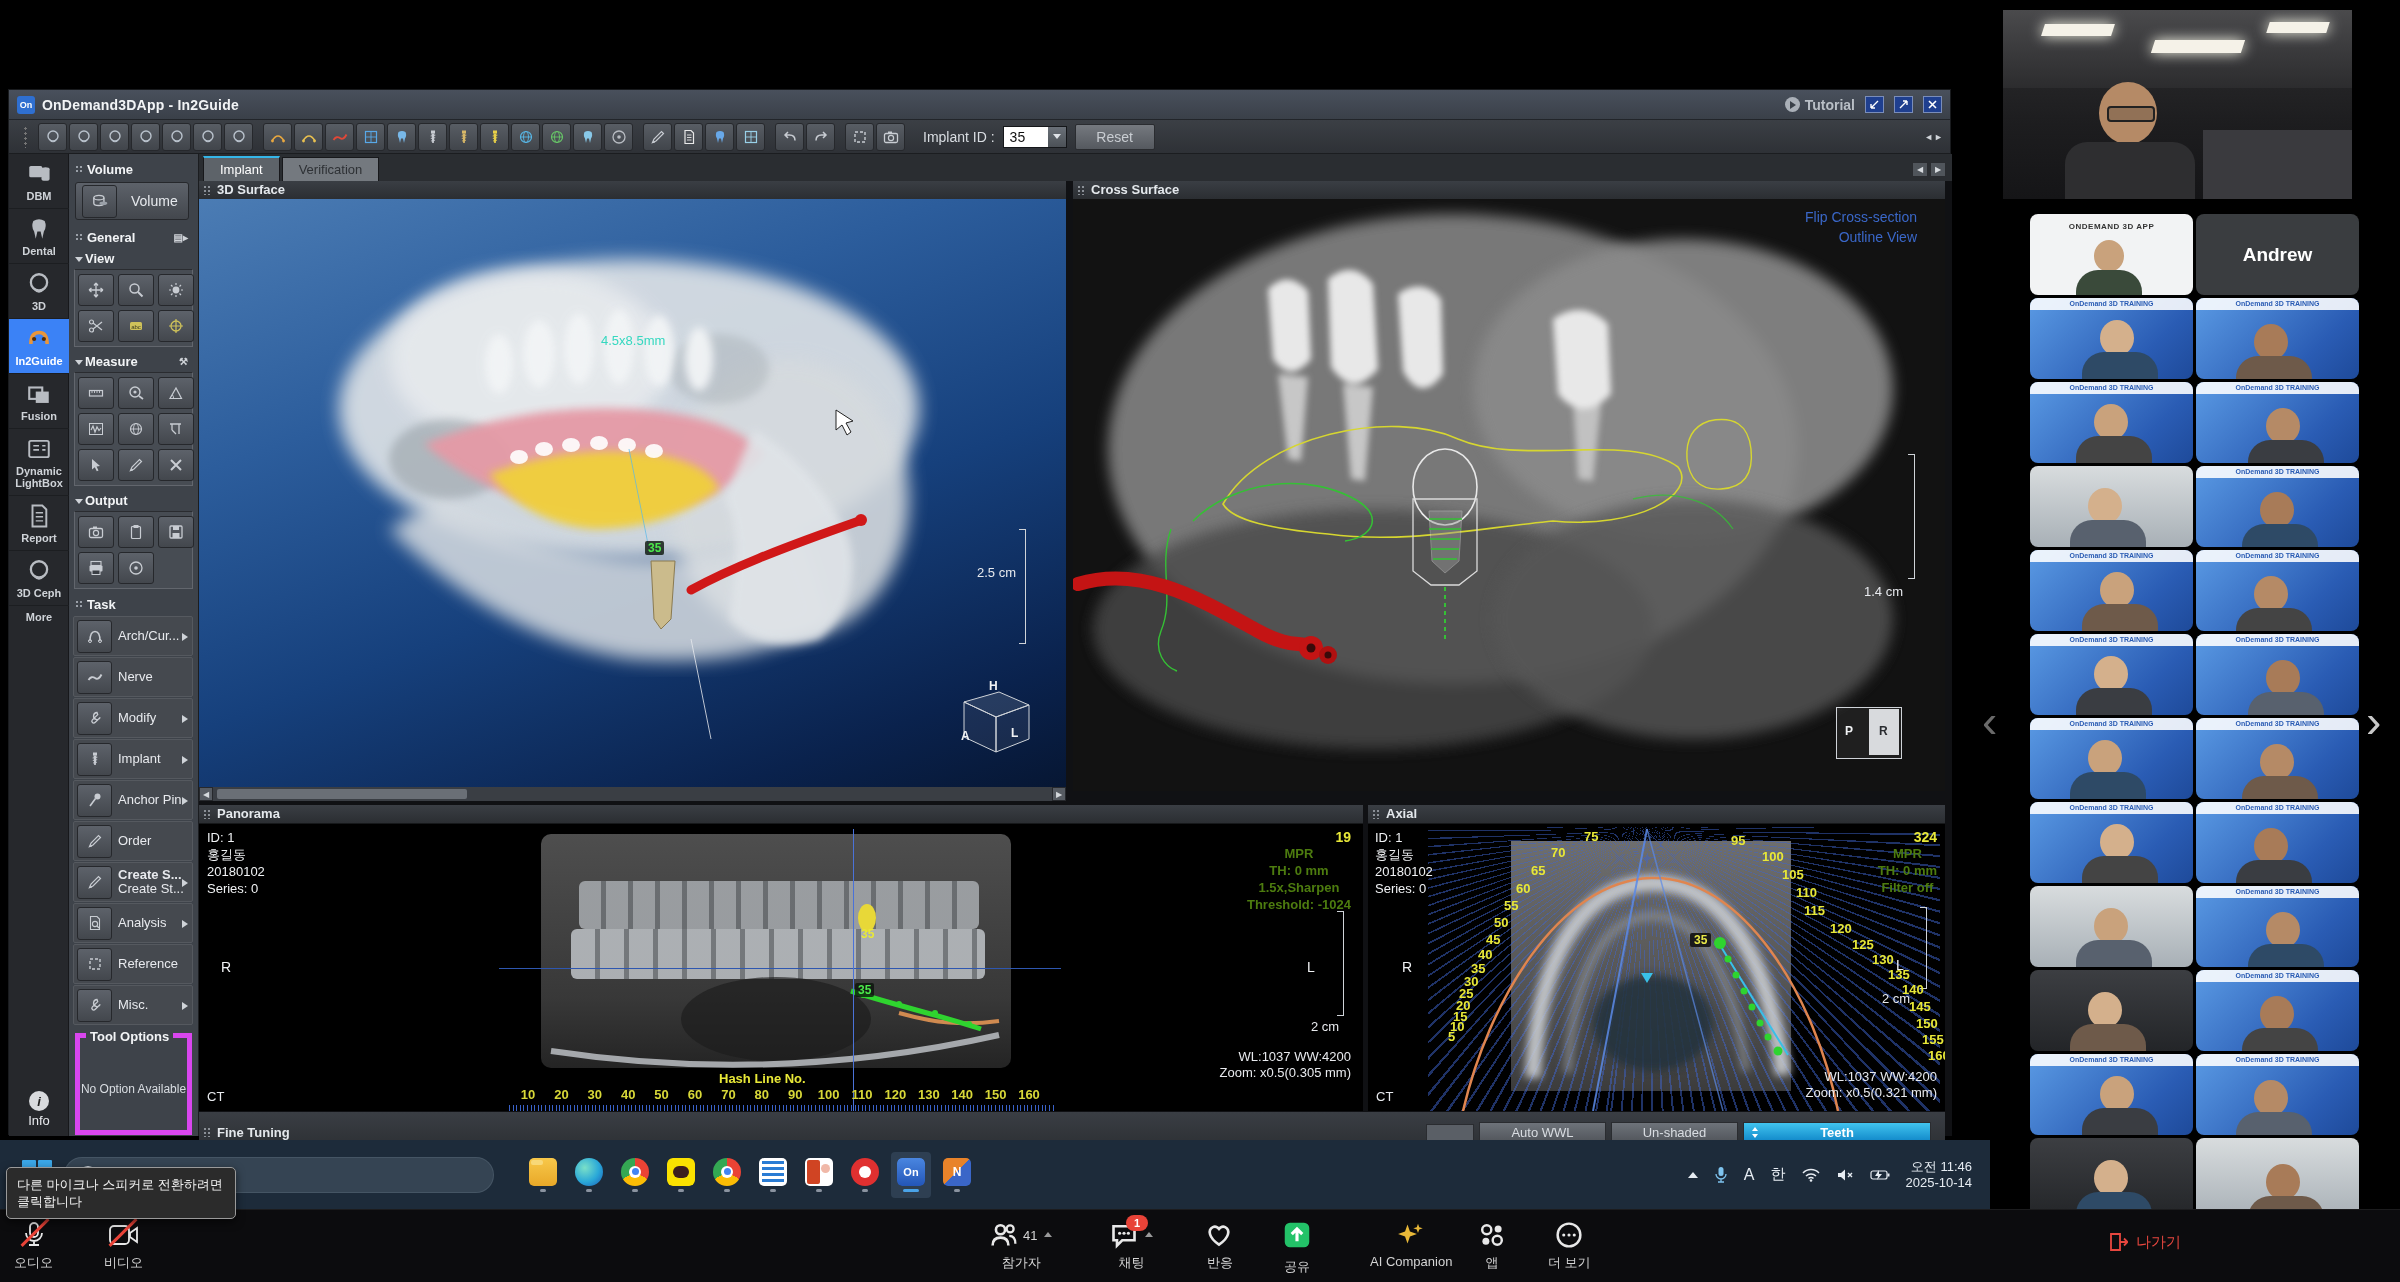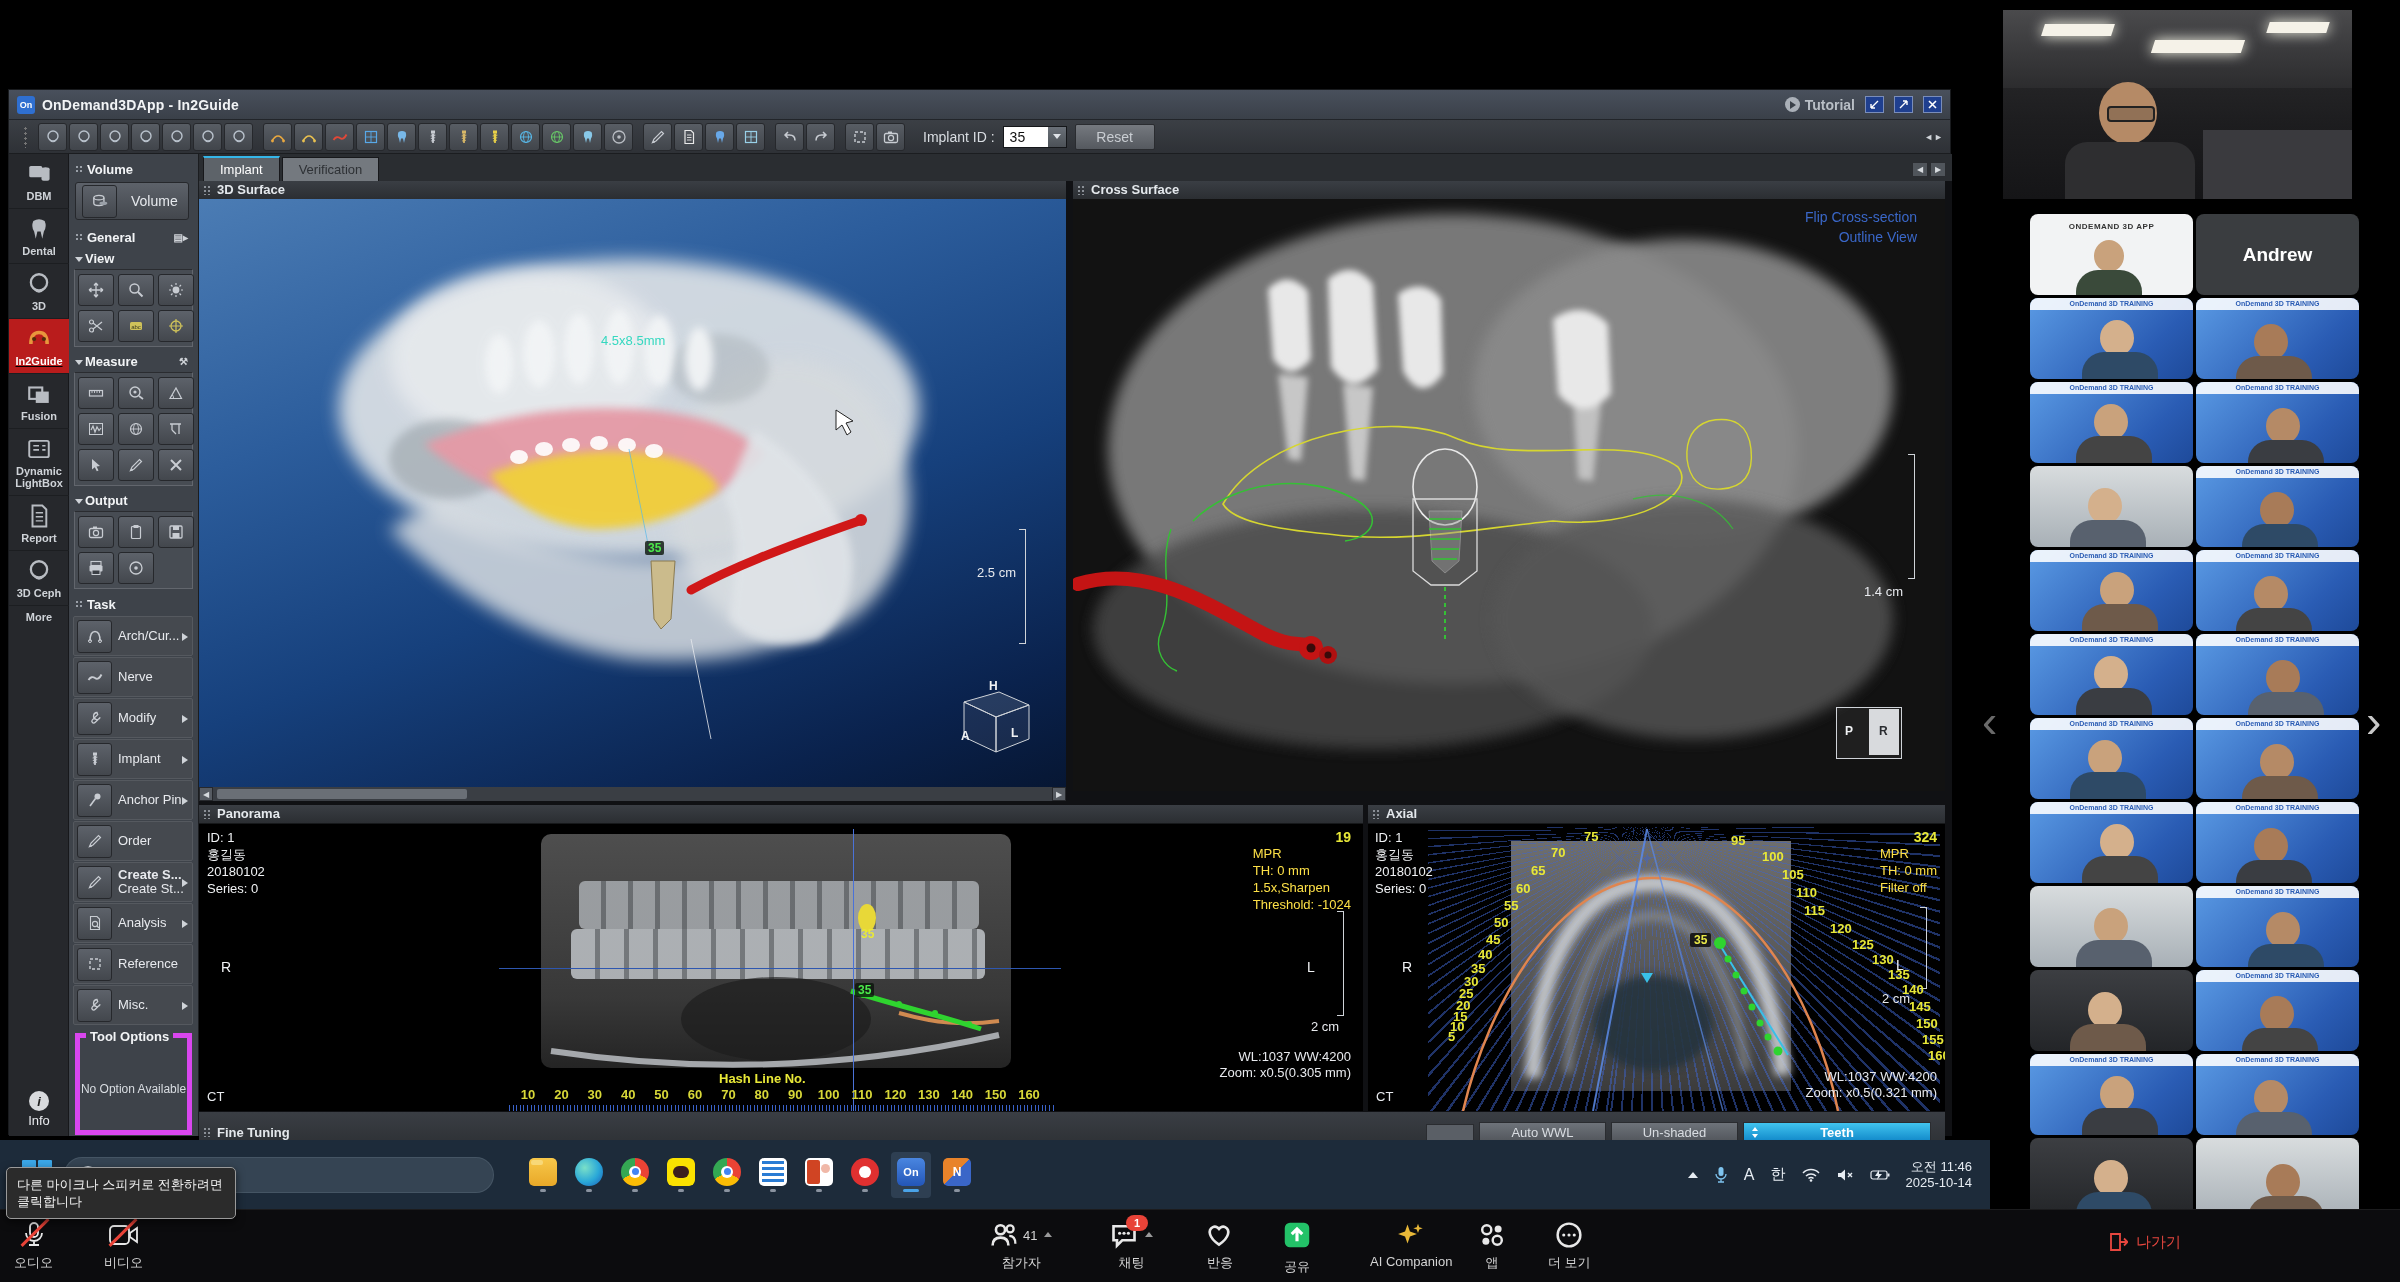--- a/index.html
+++ b/index.html
@@ -28,21 +28,21 @@
   #implant-id-select .val{flex:1;color:#111;font-size:14px;padding-left:6px;}
   #implant-id-select .dd{width:18px;height:100%;background:linear-gradient(#6a7078,#4c5157);display:flex;align-items:center;justify-content:center;}
   #implant-id-select .dd:after{content:"";border-top:5px solid #dfe3e8;border-left:4px solid transparent;border-right:4px solid transparent;}
   #reset-btn{min-width:78px;height:24px;background:linear-gradient(#75797f,#55595f);border:1px solid #2a2c30;border-radius:2px;color:#c9cdd2;font-size:14px;display:flex;align-items:center;justify-content:center;}
   #tb-right-arrows{margin-left:auto;color:#cfd3d8;font-size:9px;letter-spacing:1px;}
 
   
   #od-sidebar{left:0;top:64px;width:60px;height:982px;background:#26282c;border-right:1px solid #17181b;box-sizing:border-box;}
   .sb-item{width:60px;padding:7px 0 6px;display:flex;flex-direction:column;align-items:center;gap:3px;border-bottom:1px solid #1c1e21;}
   .sb-item .lbl{color:#cfd3d8;font-size:11px;font-weight:bold;text-align:center;line-height:12px;}
-  .sb-item.active{background:#b91c1c;text-decoration:underline;}
+  .sb-item.active{background:#3b82f6;}
   .sb-item.active .lbl{color:#fff;}
   .sb-more{border-bottom:none;padding:5px 0;}
   #sb-info{position:absolute;bottom:8px;left:0;width:60px;display:flex;flex-direction:column;align-items:center;gap:2px;}
   #sb-info .lbl{color:#e8eaee;font-size:13px;}
   .info-circ{width:20px;height:20px;border-radius:50%;background:#d8dadd;color:#222;font-size:13px;font-weight:bold;font-style:italic;display:flex;align-items:center;justify-content:center;}
 
   
   #od-toolpanel{left:60px;top:64px;width:130px;height:982px;background:#3e434a;border-right:1px solid #1b1d20;box-sizing:border-box;padding:4px 4px;overflow:hidden;}
   .lp-header{color:#f2f4f6;font-size:13px;font-weight:bold;padding:4px 2px 3px 14px;position:relative;display:flex;align-items:center;}
   .lp-header:before{content:"";position:absolute;left:2px;top:7px;width:8px;height:9px;background-image:radial-gradient(#9aa0a8 1px,transparent 1.2px);background-size:4px 4px;}
@@ -91,21 +91,21 @@
   .tag35{background:rgba(10,20,10,.8);color:#4be84b;font-size:12px;font-weight:bold;padding:0 3px;border-radius:2px;}
 
   #panel-cross{left:874px;top:27px;width:872px;height:610px;}
   #pcross-content{background:#121212;}
   .blue-link{color:#3a67c8;font-size:14px;text-align:right;}
 
   #panel-pano{left:0;top:651px;width:1164px;height:306px;}
   #panel-axial{left:1169px;top:651px;width:577px;height:306px;}
   .pt-info{color:#f0f2f4;font-size:13px;line-height:17px;}
   .slice-num{color:#e8e838;font-size:14px;font-weight:bold;}
-  .blue-info{color:#fde047;font-size:13px;line-height:17px;text-align:left;}
+  .blue-info{color:#4d7c0f;font-size:13px;line-height:17px;text-align:center;font-weight:bold;}
   .wl-info{color:#e8eaee;font-size:13px;line-height:16px;text-align:right;}
   .marker{color:#f0f2f4;font-size:14px;}
   .modality{color:#e8eaee;font-size:13px;}
   .hash-label{color:#e8e838;font-size:13px;font-weight:bold;}
   .ruler-num{position:absolute;color:#d8d838;font-size:13px;font-weight:bold;transform:translateX(-50%);}
   .ax-num{position:absolute;color:#e8e838;font-size:13px;font-weight:bold;}
   #pano-ticks{position:absolute;height:9px;background:repeating-linear-gradient(90deg,#3a62c8 0 1px,transparent 1px 3.6px);}
   .crosshair-v{position:absolute;width:1px;background:#3a62c8;}
   .crosshair-h{position:absolute;height:1px;background:#2e57b0;}
 

